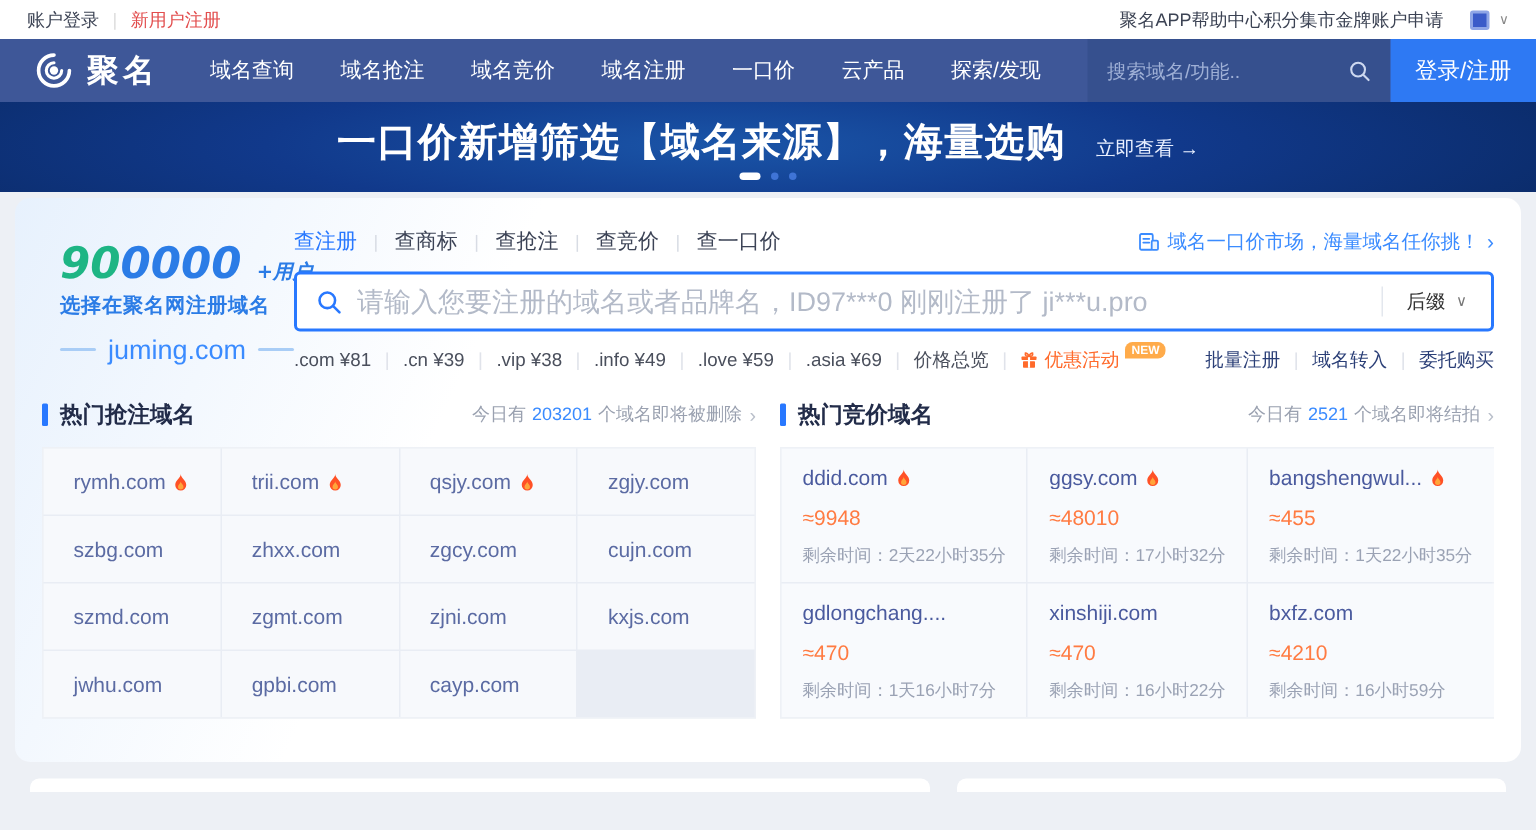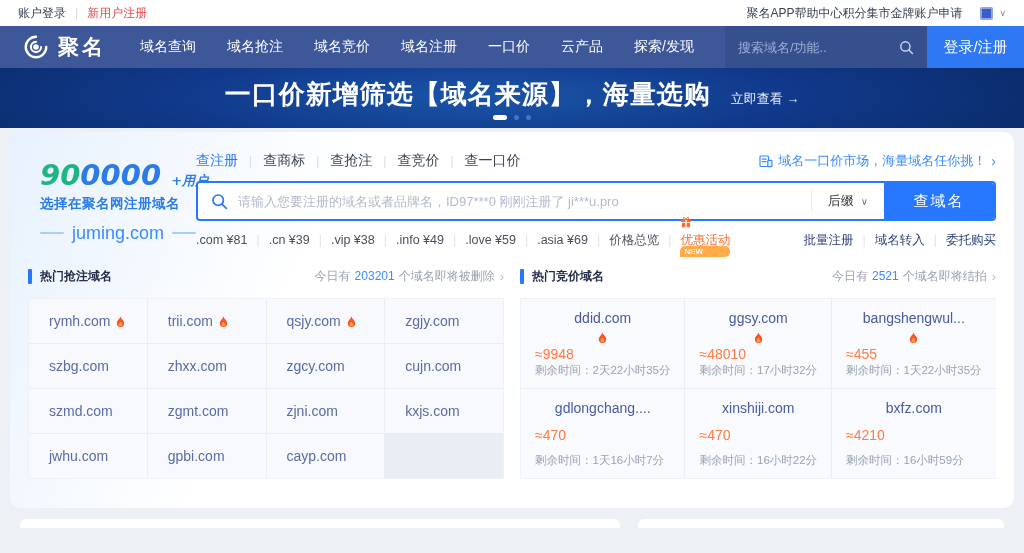--- a/index.html
+++ b/index.html
@@ -68,62 +68,62 @@
   .qtab { color:#3c4356; cursor:pointer; }
   .qtab.active { color:#2878ff; }
   .vsep { color:#d8dce4; margin:0 11px; font-size:12px; }
   .market { margin-left:auto; display:flex; align-items:center; gap:5px; color:#3a8bff;
     font-size:13px; cursor:pointer; }
   .mchev { font-size:14px; }
 
   .search-bar { margin-top:9px; height:40px; border:2px solid #2878ff; border-radius:4px;
     background:#fff; display:flex; align-items:center; overflow:hidden; }
   .sb-icon { margin:0 10px 0 13px; display:flex; }
-  .sb-input { flex:1; min-width:0; border:none; outline:none; font-size:13px; color:#333;
+  .sb-input { flex:1; min-width:0; border:none; outline:none; font-size:18px; color:#333;
     font-family:inherit; }
   .sb-input::placeholder { color:#b3bac8; }
   .sb-div { width:1px; height:20px; background:#e3e7ee; }
   .sb-suffix { display:flex; align-items:center; gap:7px; padding:0 16px; font-size:13px;
     color:#333; cursor:pointer; }
   .scaret { color:#777; font-size:10px; }
   .sb-btn { height:40px; width:110px; background:#2878ff; color:#fff; border:none;
     font-size:15px; letter-spacing:2px; font-family:inherit; cursor:pointer; flex:none; }
 
   .price-row { margin-top:9px; display:flex; align-items:center; font-size:12.5px;
     color:#4a4f5c; height:20px; }
   .pitem { cursor:pointer; white-space:nowrap;text-align:center; }
   .psep { color:#e0e3ea; margin:0 9px; }
-  .promo { color:#ff6a2b; display:flex; gap:4px; cursor:pointer;flex-direction:column; }
+  .promo { color:#ff6a2b; display:flex; align-items:center; gap:4px; cursor:pointer; }
   .newbadge { background:#ffab4a; color:#fff; font-size:8px; padding:1px 4px;
     border-radius:5px 5px 5px 0; transform:translateY(-7px); font-weight:bold; }
   .register-links { margin-left:auto; color:#2b3f77; font-size:12.5px; display:flex;
     align-items:center; }
   .rlink { cursor:pointer; white-space:nowrap; }
 
   .panels { display:flex; gap:16px; margin-top:14px; }
   .panel { flex:1; min-width:0; }
   .panel-head { display:flex; align-items:center; height:24px; }
-  .ptitle { display:flex; align-items:center; gap:8px; font-size:12px; font-weight:bold;
+  .ptitle { display:flex; align-items:center; gap:8px; font-size:15px; font-weight:bold;
     color:#222c49; }
   .pbar { width:4px; height:15px; background:#2878ff; border-radius:1px; }
   .pmeta { margin-left:auto; font-size:12px; color:#9aa1b0; display:flex;
     align-items:center; cursor:pointer; }
   .pcount { color:#3a8bff; margin:0 4px; }
   .pchev { color:#b9bfca; font-size:13px; margin-left:5px; }
 
   .rush-grid { margin-top:10px; display:grid; grid-template-columns:repeat(4,1fr);
     gap:1px; background:#e9edf4; border:1px solid #eef1f6; }
   .rcell { background:#f7f9fc; height:44px; display:flex; align-items:center;
     padding-left:20px; gap:5px; font-size:14px; color:#5b6ba3; cursor:pointer; }
 
   .auction-grid { margin-top:10px; display:grid; grid-template-columns:repeat(3,1fr);
     gap:1px; background:#e9edf4; border:1px solid #eef1f6; }
   .acell { background:#f8fafd; height:89px; padding:11px 14px 10px; display:flex;
     flex-direction:column; justify-content:space-between; cursor:pointer; }
-  .arow { display:flex; align-items:center; gap:5px;flex-direction:column; }
+  .arow { display:flex; align-items:center; gap:5px; }
   .aname { font-size:14px; color:#4a5a9e; font-weight:500; white-space:nowrap;
     overflow:hidden; }
   .aprice { font-size:14px; color:#ff7b42; font-weight:500; }
   .atime { font-size:11.5px; color:#9aa2b4; white-space:nowrap; }
 
   .bottom-strip { display:flex; gap:18px; margin:11px 10px 0; }
   .bs { background:#fff; height:9px; border-radius:6px 6px 0 0; }
   .bs-left { width:61%; }
   .bs-right { flex:1; }
 </style>
@@ -241,21 +241,20 @@
               <circle cx="7.2" cy="7.2" r="5.2" fill="none" stroke="#2878ff" stroke-width="1.7"></circle>
               <line x1="11.3" y1="11.3" x2="15.3" y2="15.3" stroke="#2878ff" stroke-width="1.7" stroke-linecap="round"></line>
             </svg>
           </span>
           <input class="sb-input" placeholder="请输入您要注册的域名或者品牌名，ID97***0 刚刚注册了 ji***u.pro" style="">
           <span class="sb-div"></span>
           <span class="sb-suffix">
             <span>后缀</span>
             <span class="scaret">∨</span>
           </span>
-          <button class="sb-btn">查域名</button>
         </div>
 
         <div class="price-row">
           <span style="display:flex;align-items:center">
               <span class="pitem">.com ¥81</span>
               <span class="psep">|</span>
               <span class="pitem">.cn ¥39</span>
               <span class="psep">|</span>
               <span class="pitem">.vip ¥38</span>
               <span class="psep">|</span>

